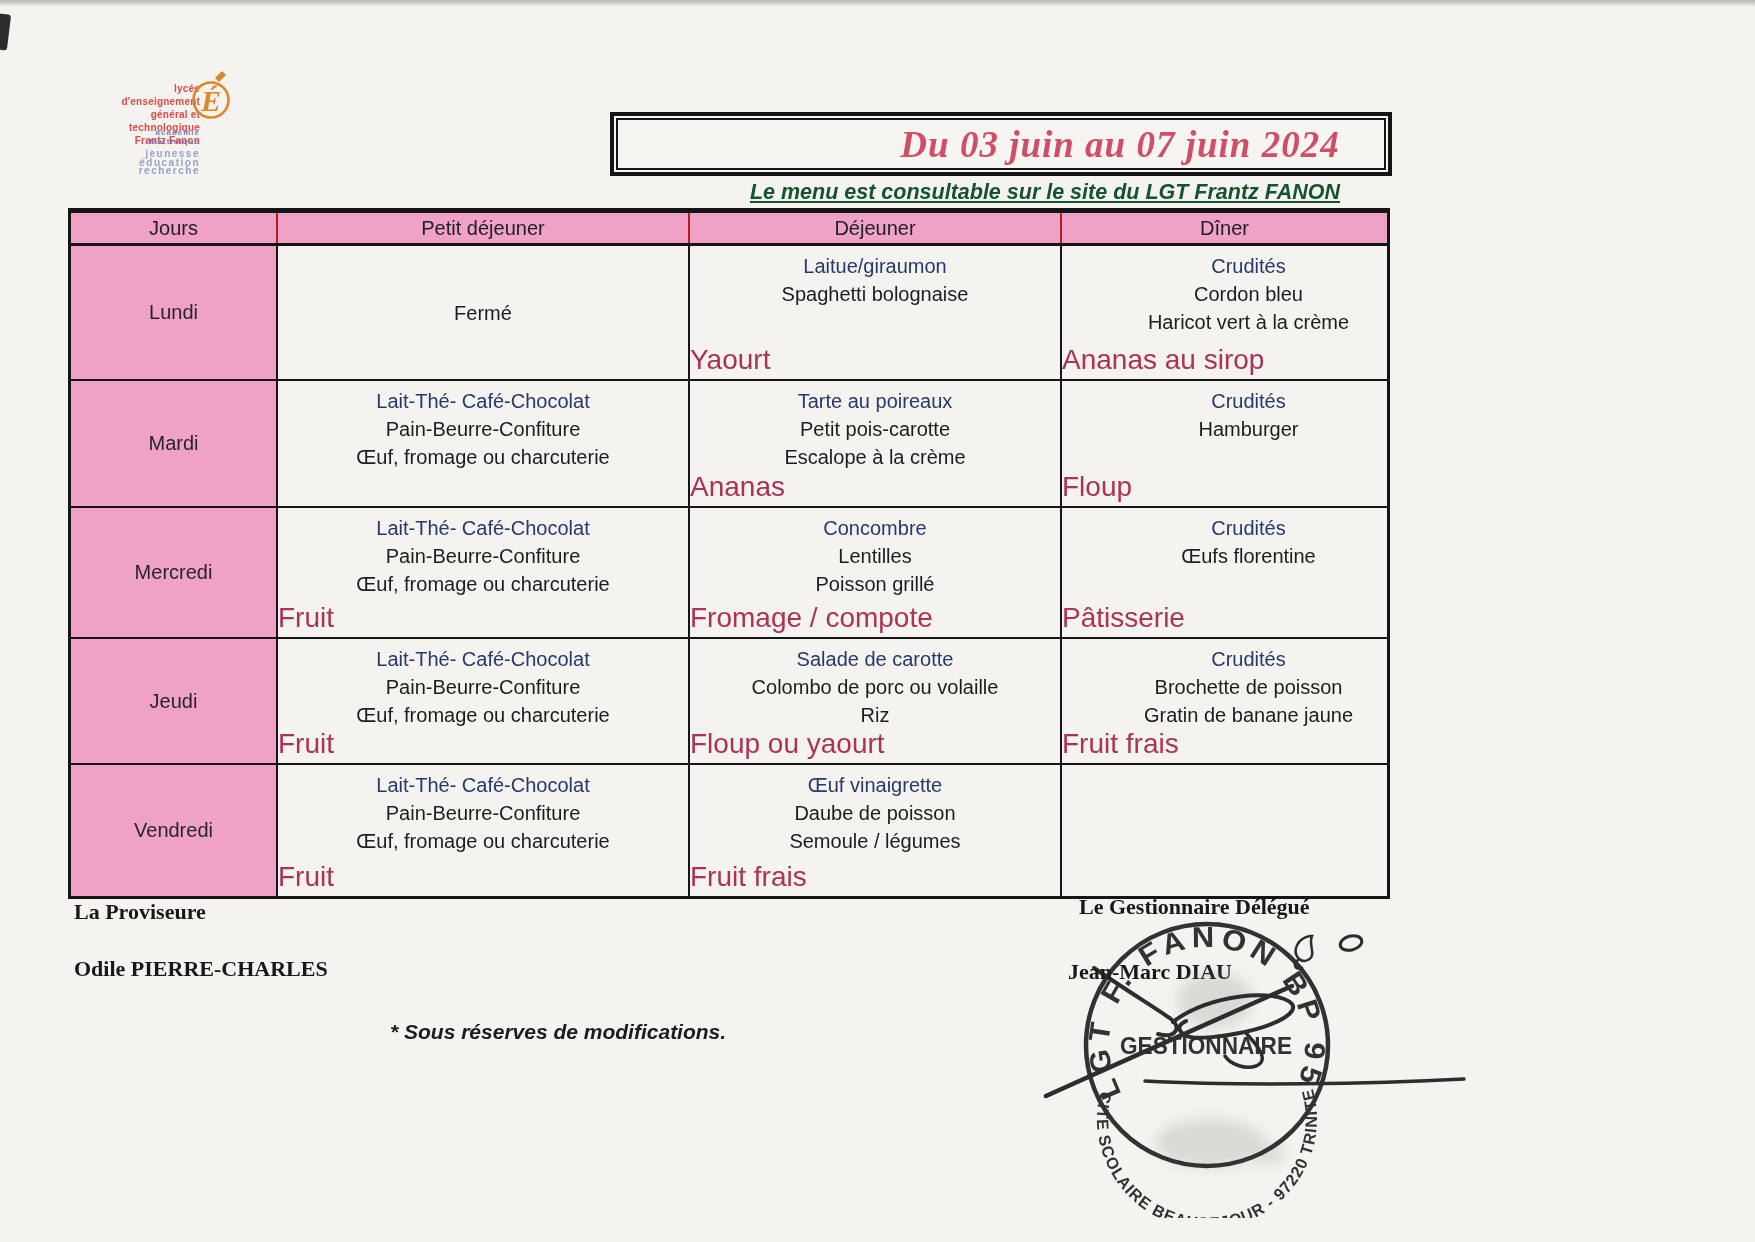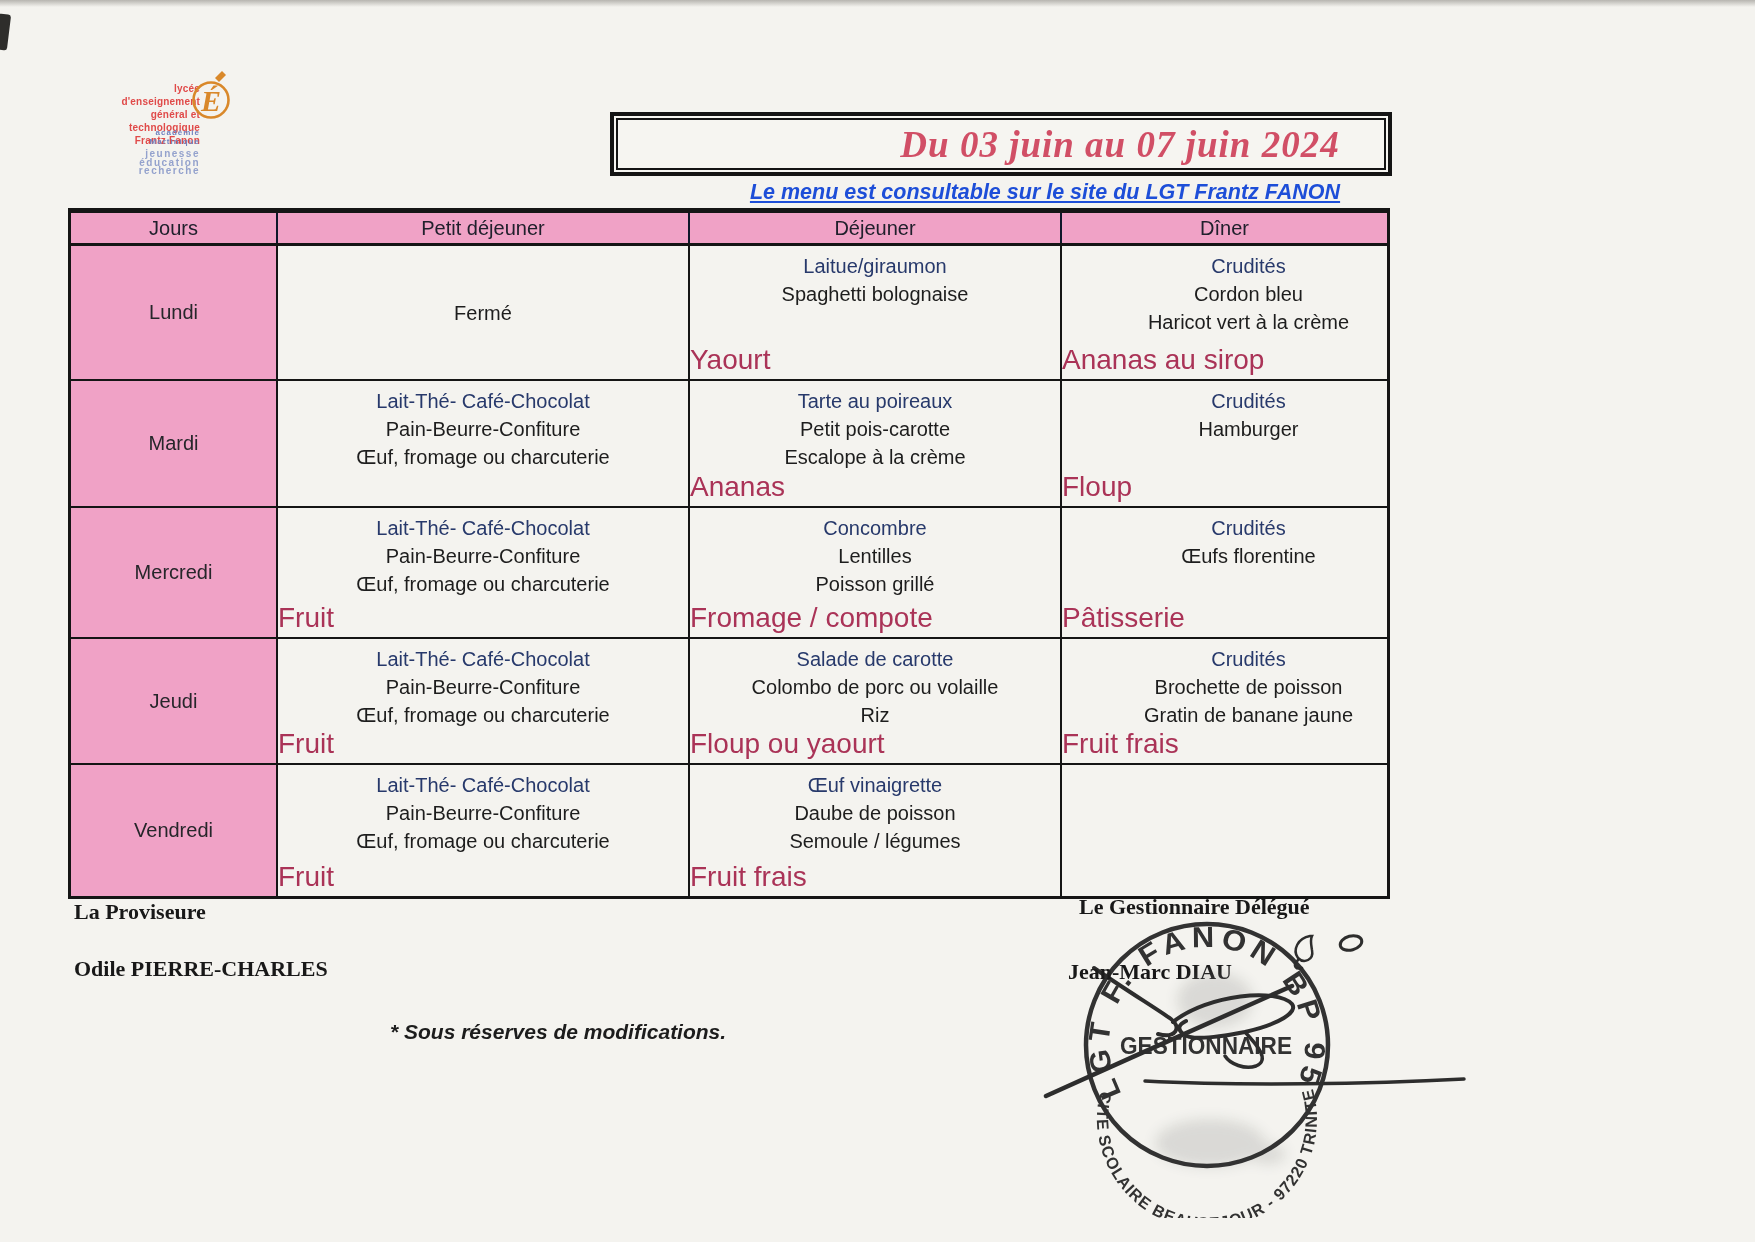--- a/index.html
+++ b/index.html
@@ -29,30 +29,30 @@
   
   .title-box{position:absolute;left:610px;top:112px;width:782px;height:64px;
     border:4px solid #141414;background:#f6f5f1;box-sizing:border-box;}
   .title-box::after{content:"";position:absolute;inset:2px;border:2px solid #141414;pointer-events:none;}
   .title-text{position:absolute;left:0;top:0;width:100%;height:100%;
     display:flex;align-items:center;justify-content:center;padding-left:238px;box-sizing:border-box;
     font-family:"Liberation Serif",serif;font-style:italic;font-weight:bold;
     font-size:37px;letter-spacing:1px;color:var(--title_red,#d14f66);}
   .subtitle{position:absolute;left:610px;top:180px;width:782px;text-align:center;
     padding-left:88px;box-sizing:border-box;
-    font-size:21.5px;font-weight:bold;font-style:italic;color:#1d4ed8;
+    font-size:21.5px;font-weight:bold;font-style:italic;color:#14532d;
     text-decoration:underline;text-decoration-thickness:2px;text-underline-offset:2px;}
 
   
   .menu-table{position:absolute;left:68px;top:208px;width:1322px;box-sizing:border-box;
     border:3px solid #151515;border-top-width:5px;}
   .thead{display:grid;grid-template-columns:207px 412px 372px 325px;height:30px;
     background:var(--pink,#f0a2c6);border-bottom:3px solid #151515;}
   .th{display:flex;align-items:center;justify-content:center;
-    font-size:20px;color:#20202c;border-right:2px solid #0f172a;box-sizing:border-box;}
+    font-size:20px;color:#20202c;border-right:2px solid #b91c1c;box-sizing:border-box;}
   .th:last-child{border-right:none;}
   .trow{display:grid;grid-template-columns:207px 412px 372px 325px;
     border-bottom:2px solid #151515;box-sizing:border-box;}
   .trow:last-child{border-bottom:none;}
   #tbody .trow:nth-child(1){height:135px;}
   #tbody .trow:nth-child(2){height:127px;}
   #tbody .trow:nth-child(3){height:131px;}
   #tbody .trow:nth-child(4){height:126px;}
   #tbody .trow:nth-child(5){height:131px;}
   .day{background:var(--pink,#f0a2c6);display:flex;align-items:center;justify-content:center;

